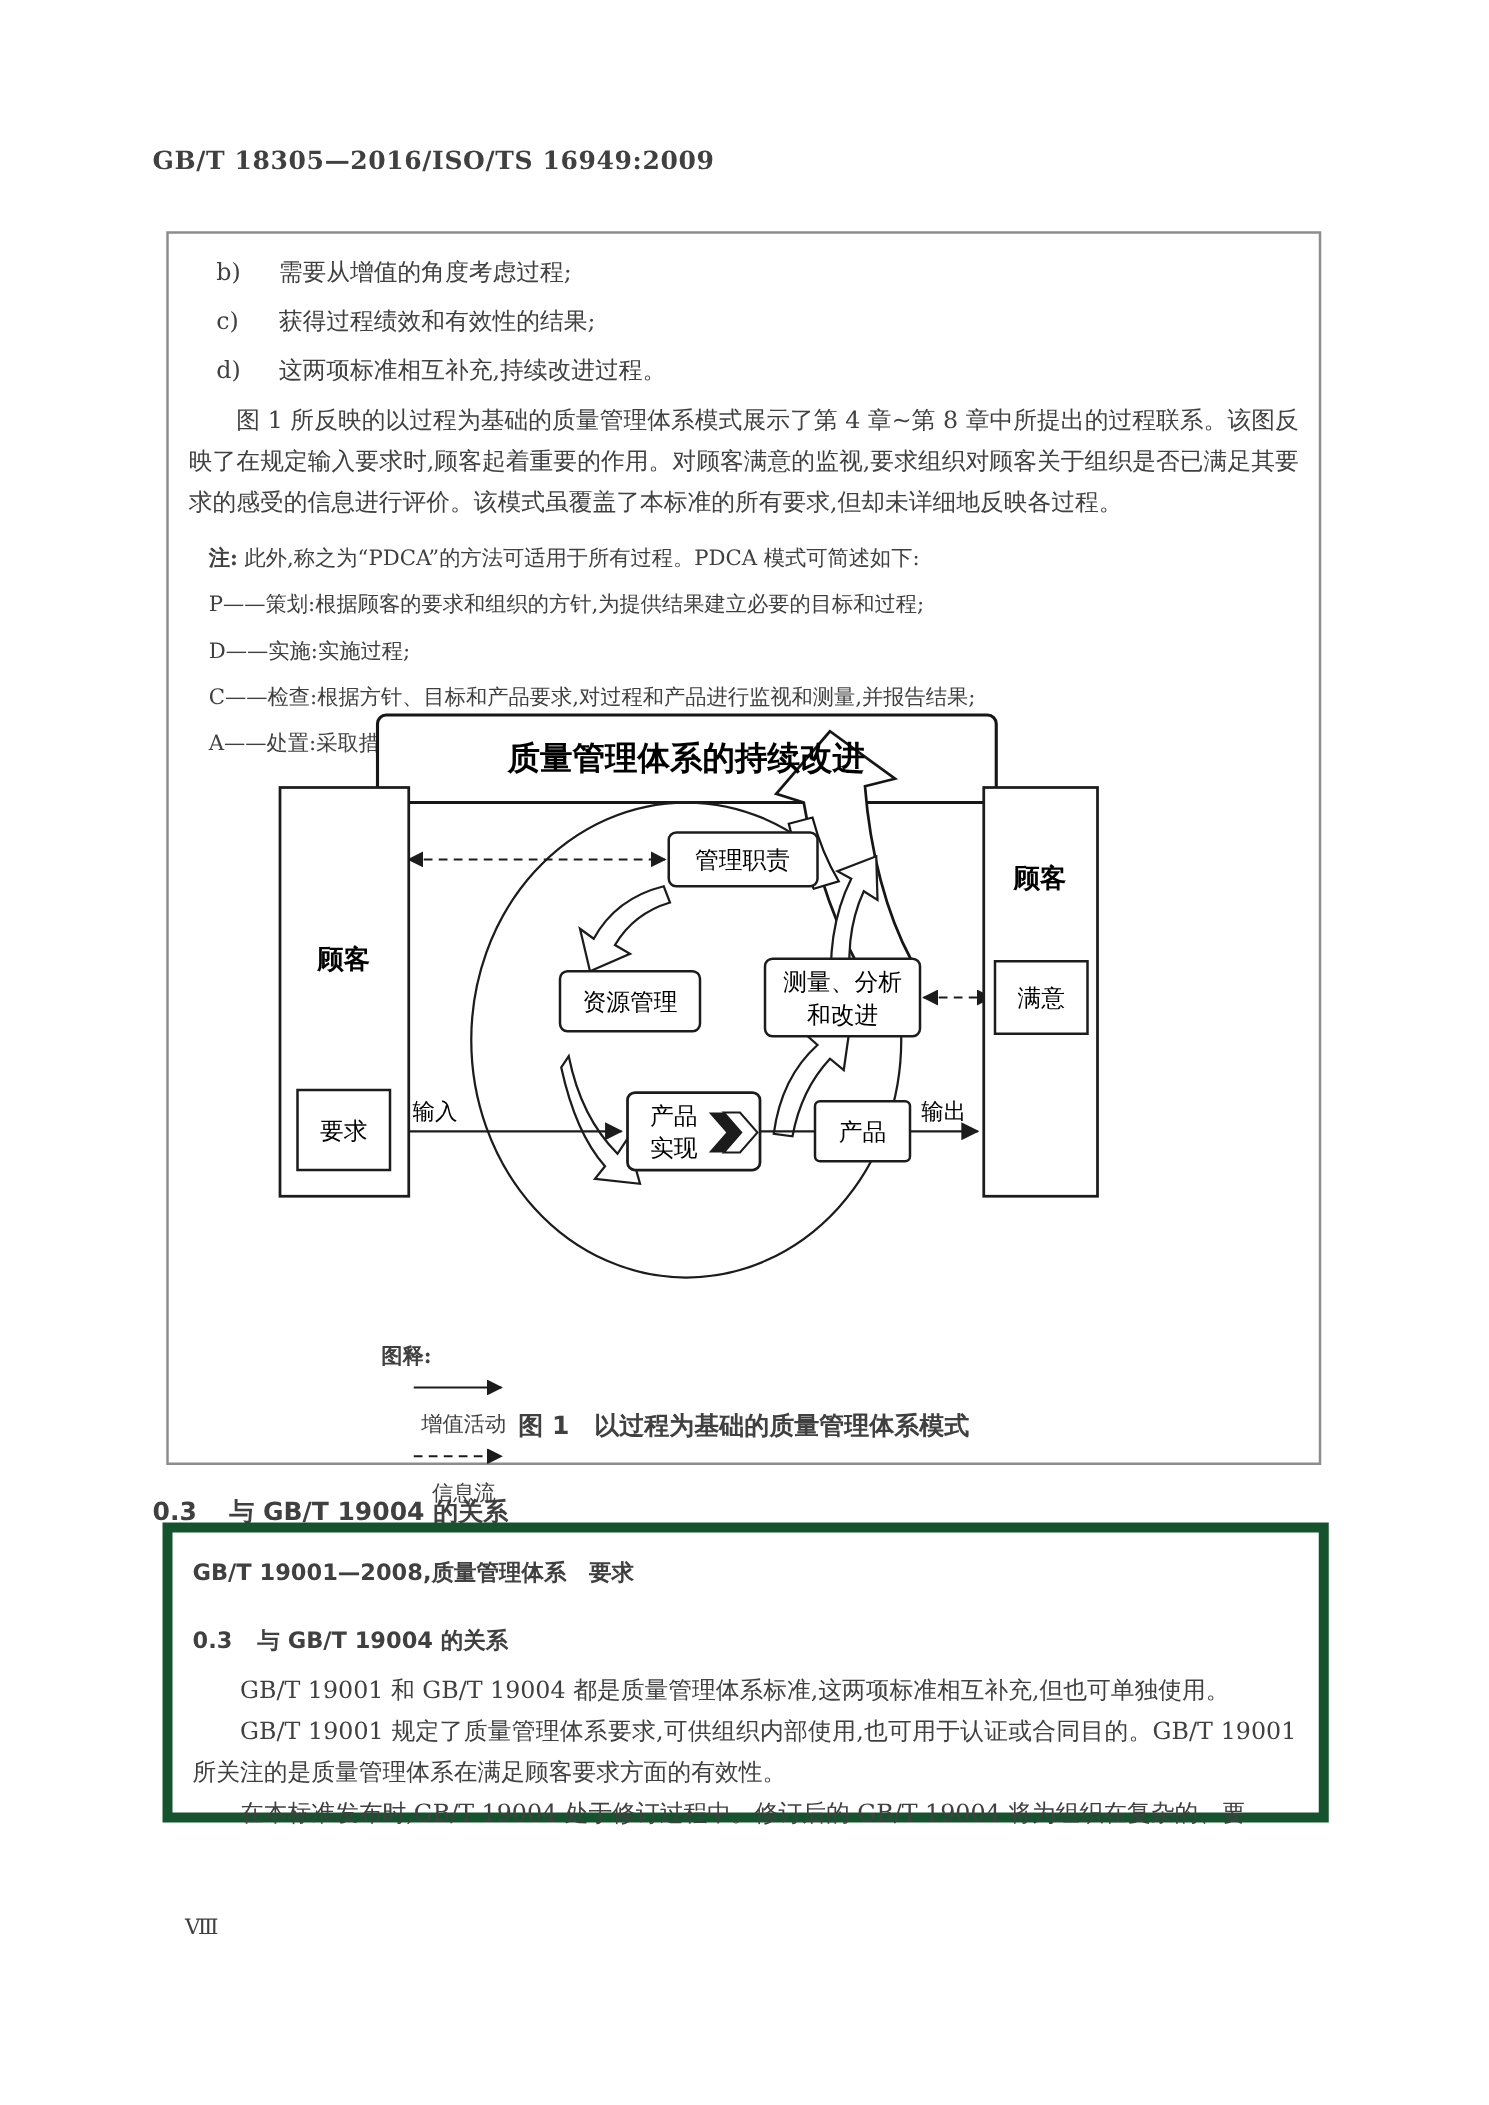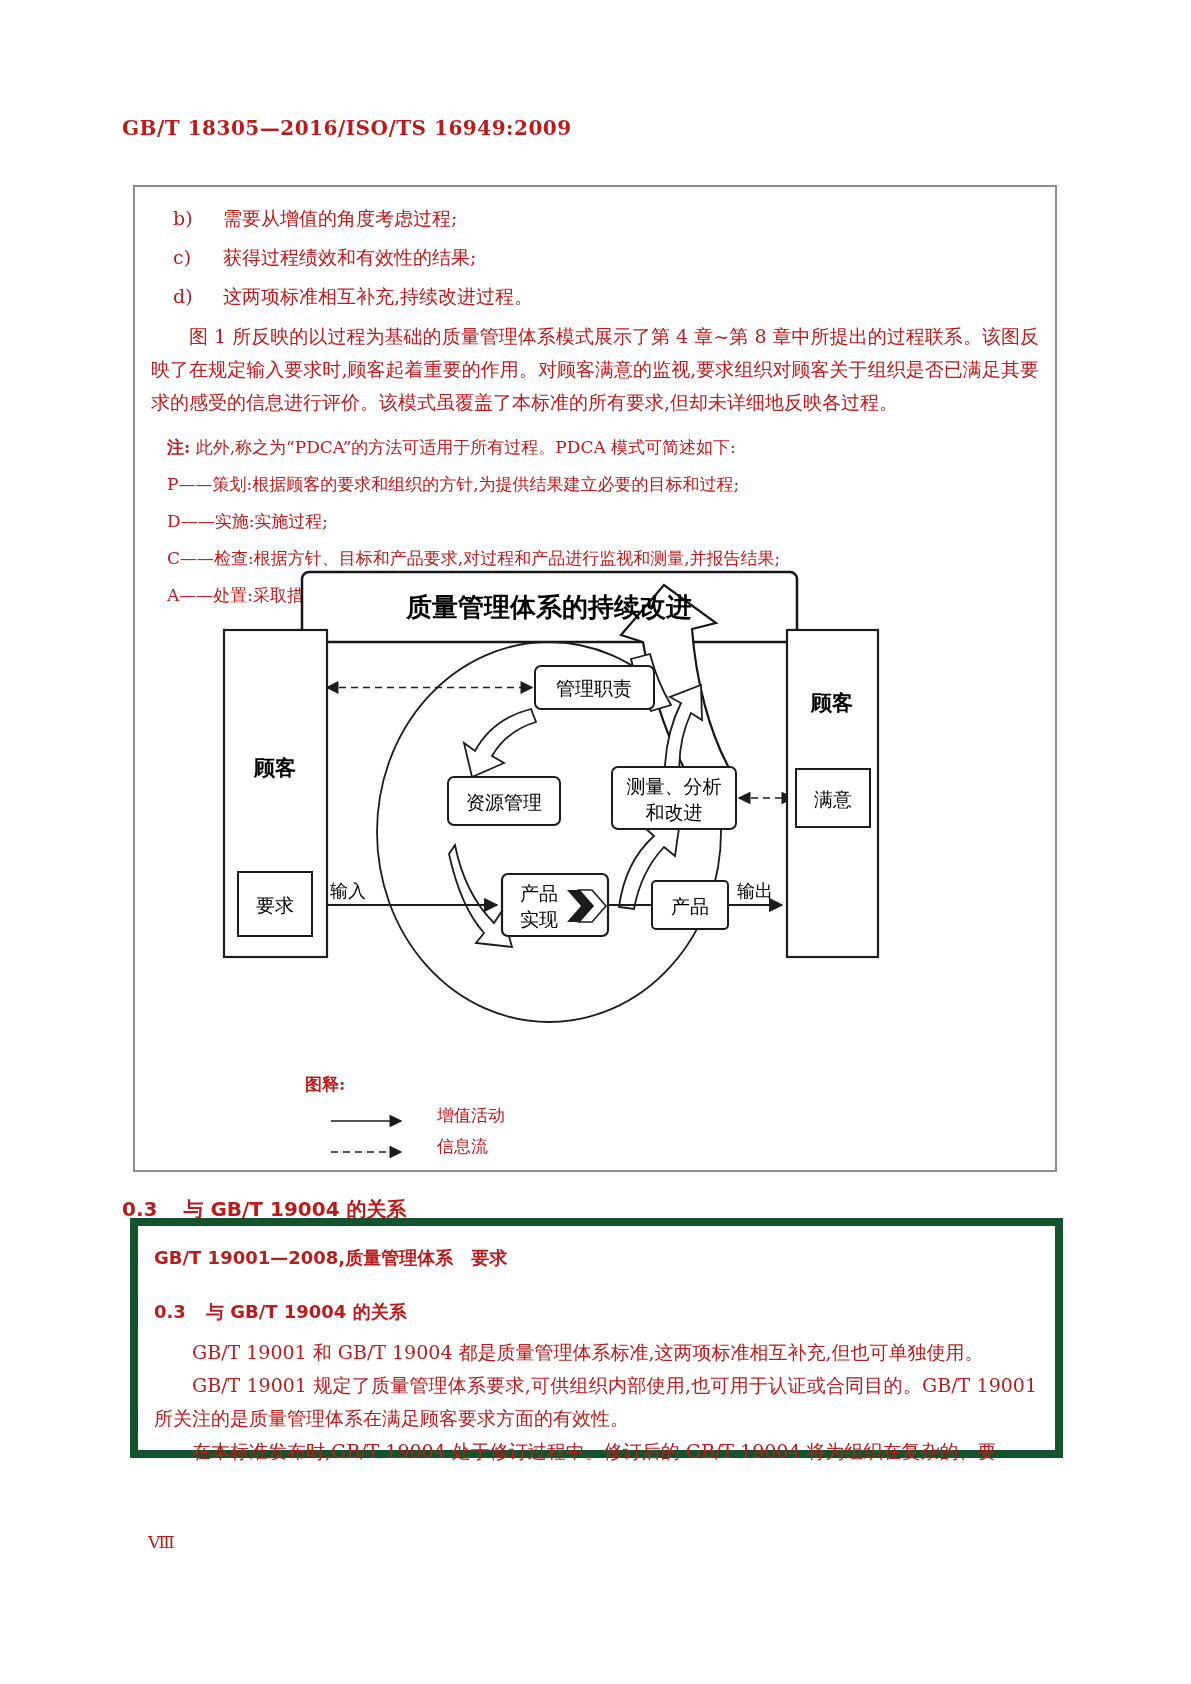--- a/index.html
+++ b/index.html
@@ -1,16 +1,16 @@
 <!DOCTYPE html>
 <html><head>
 <meta charset="utf-8">
 <style>
   html,body{margin:0;padding:0;background:#ffffff;}
-  .page{position:relative;width:1078px;height:1684px;background:#fff;color:#b91c1c;
+  .page{position:relative;width:1078px;height:1684px;background:#fff;color:#404040;
         font-family:"DejaVu Serif","Liberation Serif",serif;overflow:hidden;}
   .hei{font-family:"DejaVu Sans","Liberation Sans",sans-serif;font-weight:bold;}
 
   .doc-header{position:absolute;left:122px;top:116px;font-size:20px;font-weight:bold;
               letter-spacing:.5px;}
 
   
   .box1{position:absolute;left:133px;top:185px;width:924px;height:987px;
         border:2px solid #8d8d8d;box-sizing:border-box;}
   .box1-inner{padding:12px 16px 0 16px;}
@@ -25,21 +25,21 @@
 
   .diagram-svg{position:absolute;left:0;top:372px;}
   .svg-label{font-size:19px;}
   .svg-label-bold{font-size:21px;font-weight:bold;}
   .svg-small{font-size:18px;}
   .svg-title{font-size:26px;font-weight:bold;
              font-family:"DejaVu Sans","Liberation Sans",sans-serif;}
 
   .legend{position:absolute;left:170px;top:850px;font-size:17px;margin-top:36px;}
   .legend-title{font-weight:bold;margin-bottom:6px;}
-  .legend-row{display:flex;align-items:flex-end;margin:8px 0 0 24px;gap:24px;}
+  .legend-row{display:flex;align-items:center;margin:8px 0 0 24px;gap:12px;flex-direction:column;}
   .caption{position:absolute;left:0;top:940px;width:100%;text-align:center;
            font-size:20px;}
 
   .section-heading{position:absolute;left:122px;top:1196px;font-size:20px;}
   .section-heading .num{margin-right:26px;}
 
   
   .box2{position:absolute;left:130px;top:1218px;width:933px;height:240px;
         border:8px solid #14532d;box-sizing:border-box;padding:14px 18px 0 16px;}
   .box2 .ref-title{font-size:18px;margin-top:6px;}
@@ -164,20 +164,21 @@
               <marker id="la2" viewBox="0 0 10 10" refX="9" refY="5" markerWidth="8" markerHeight="8" orient="auto">
             <path d="M0,0 L10,5 L0,10 Z" fill="#1c1c1c"></path>
               </marker>
             </defs>
           <line x1="2" y1="6" x2="72" y2="6" stroke="#1c1c1c" stroke-width="1.6" stroke-dasharray="7 5" marker-end="url(#la2)"></line>
         </svg>
         <span>信息流</span>
       </div>
     </div>
 
+    <div class="caption hei">图 1　以过程为基础的质量管理体系模式</div>
   </div>
 
   <div class="section-heading hei">
     <span class="num">0.3</span><span>与 GB/T 19004 的关系</span>
   </div>
 
   <div class="box2">
     <div class="ref-title hei">GB/T 19001—2008,质量管理体系　要求</div>
     <div class="b2-heading hei">
       <span class="num">0.3</span><span>与 GB/T 19004 的关系</span>

